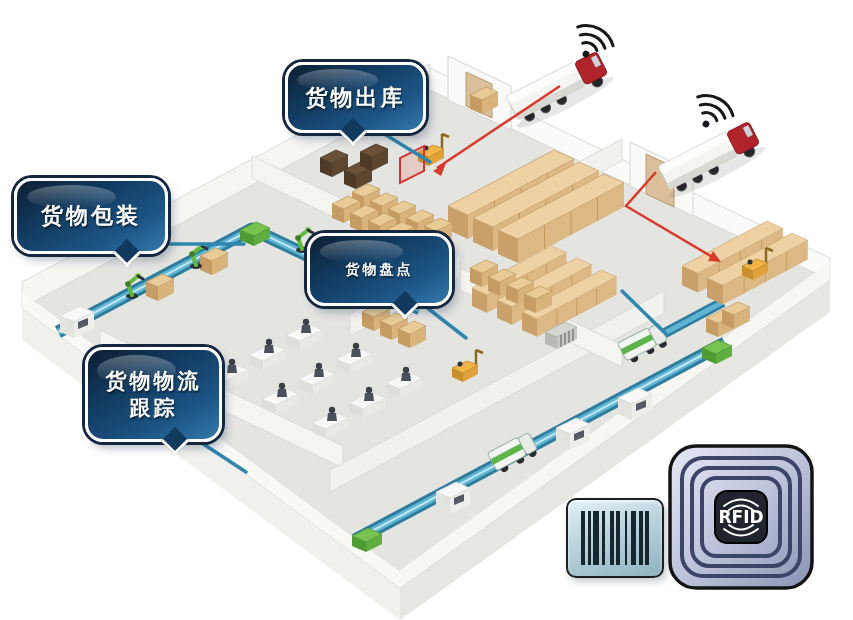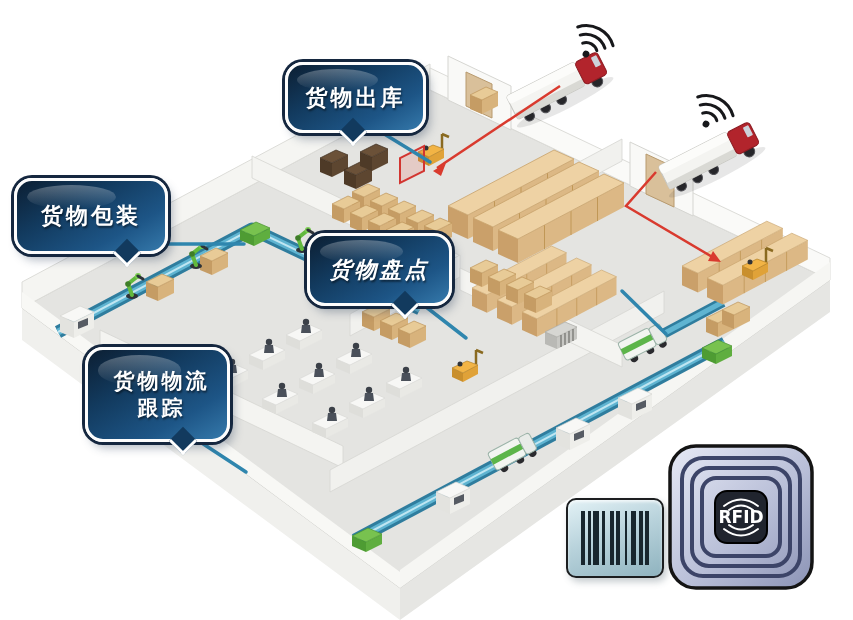--- a/index.html
+++ b/index.html
@@ -26,25 +26,25 @@
   .callout::after{ 
     content:"";position:absolute;width:17px;height:17px;background:#123a5e;
     border-right:3px solid #fff;border-bottom:3px solid #fff;
     transform:rotate(45deg);bottom:-12px;
   }
   .callout span{position:relative;z-index:2;line-height:1.25;}
   .co-outbound {left:285px;top:62px;width:135px;height:65px;font-size:22px;}
   .co-outbound::after{left:55px;}
   .co-packaging{left:14px;top:178px;width:148px;height:70px;font-size:22px;}
   .co-packaging::after{right:28px;}
-  .co-inventory{left:307px;top:233px;width:139px;height:67px;font-size:22px;font-style:italic;}
+  .co-inventory{left:307px;top:233px;width:139px;height:67px;font-size:14px;}
   .co-inventory::after{right:34px;}
   .co-inbound  {left:578px;top:228px;width:129px;height:66px;font-size:21px;}
   .co-inbound::after{left:30px;}
-  .co-tracking {left:85px;top:347px;width:131px;height:89px;font-size:21px;padding-left:8px;}
+  .co-tracking {left:85px;top:347px;width:131px;height:89px;font-size:21px;}
   .co-tracking::after{right:34px;}
   
   .barcode{
     position:absolute;z-index:5;left:566px;top:498px;width:94px;height:76px;
     border-radius:10px;border:2px solid #1c1e20;
     background:linear-gradient(160deg,#e3f2f6 0%,#b9d3dc 45%,#8fb3bf 100%);
     box-shadow:inset 0 2px 3px rgba(255,255,255,.7),3px 4px 7px rgba(70,90,100,.30);
   }
   .barcode .bars{
     position:absolute;left:13px;right:13px;top:11px;bottom:11px;

